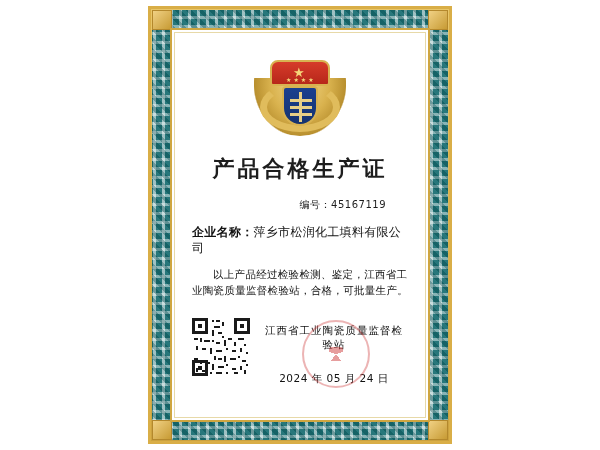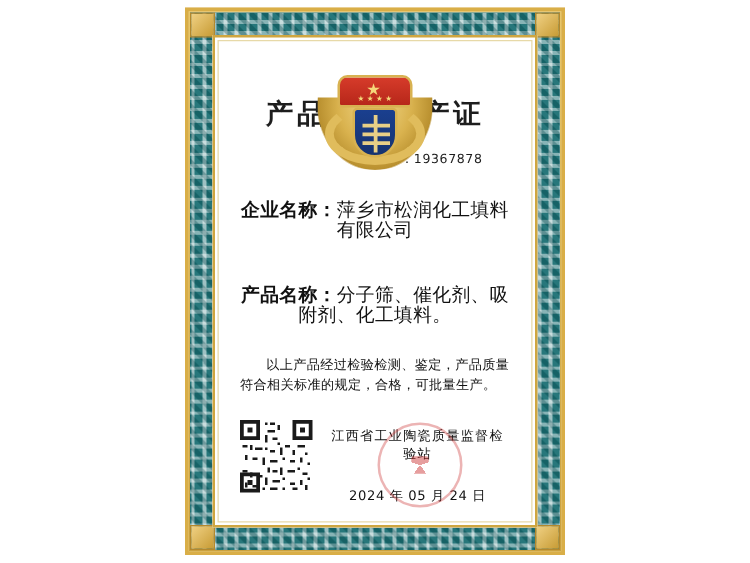--- a/index.html
+++ b/index.html
@@ -224,26 +224,25 @@
     align-self: flex-end;
     font-size: 10px;
     color: #1d1d1d;
     margin-right: 22px;
     margin-bottom: 8px;
     letter-spacing: .5px;
   }
 
   .field {
     align-self: stretch;
-    font-size: 15px;
+    font-size: 12px;
     color: #111;
     line-height: 16px;
-    margin: 18px 0;
+    margin: 4px 0;
     letter-spacing: .3px;
-    text-align: center;
   }
   .field .label { font-weight: bold; }
   .field .value { }
   .para {
     align-self: stretch;
     font-size: 10.5px;
     color: #111;
     line-height: 16px;
     text-indent: 21px;
     margin: 6px 0 6px 0;
@@ -359,32 +358,29 @@
         <div class="top">
           <span class="star">★</span>
           <span class="small-stars">★★★★</span>
         </div>
         <div class="shield"></div>
       </div>
 
       <div class="title">产品合格生产证</div>
 
       <div class="code-row">
-        <span>编号：</span><span>19367878</span>
+        <span>编号：</span><span>45167119</span>
       </div>
 
       <div class="field">
         <span class="label">企业名称：</span><span class="value">萍乡市松润化工填料有限公司</span>
       </div>
 
-      <div class="field">
-        <span class="label">产品名称：</span><span class="value">分子筛、催化剂、吸附剂、化工填料。</span>
-      </div>
-
-      <div class="para">以上产品经过检验检测、鉴定，产品质量符合相关标准的规定，合格，可批量生产。</div>
+
+      <div class="para">以上产品经过检验检测、鉴定，江西省工业陶瓷质量监督检验站，合格，可批量生产。</div>
 
 
       <div class="bottom">
 
         <div class="qr">
           <div class="eye" style="left:0;top:0;">
               <i></i>
             </div>
           <div class="eye" style="right:0;top:0;">
               <i></i>

